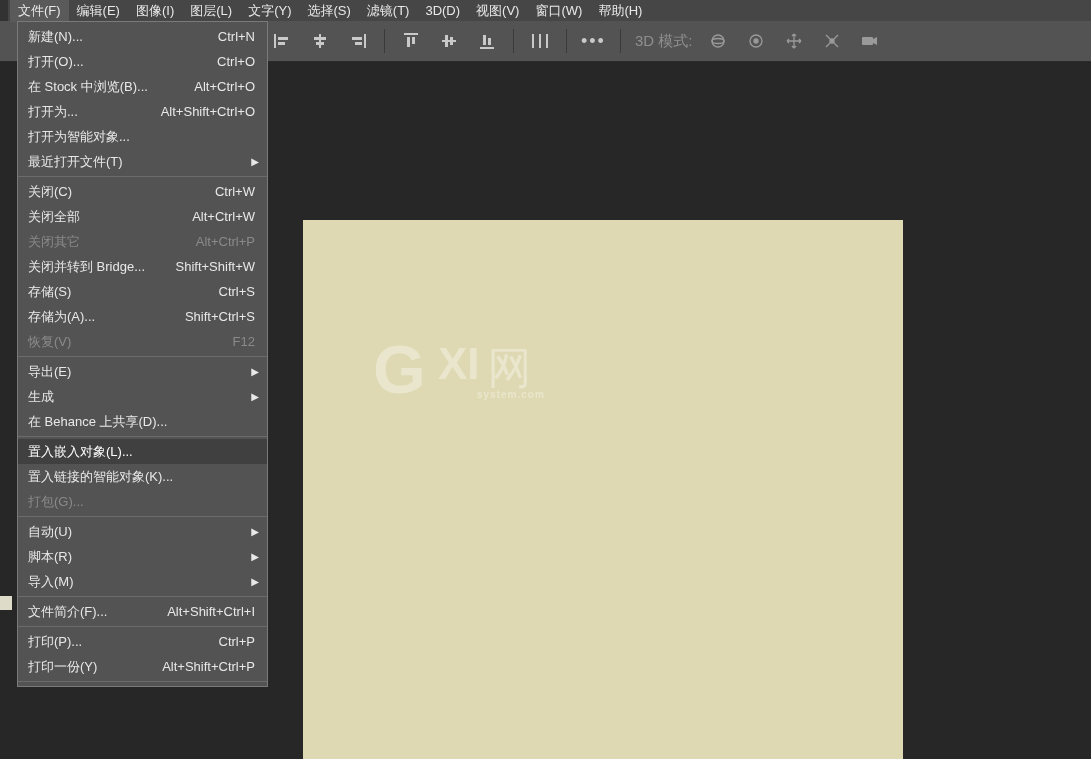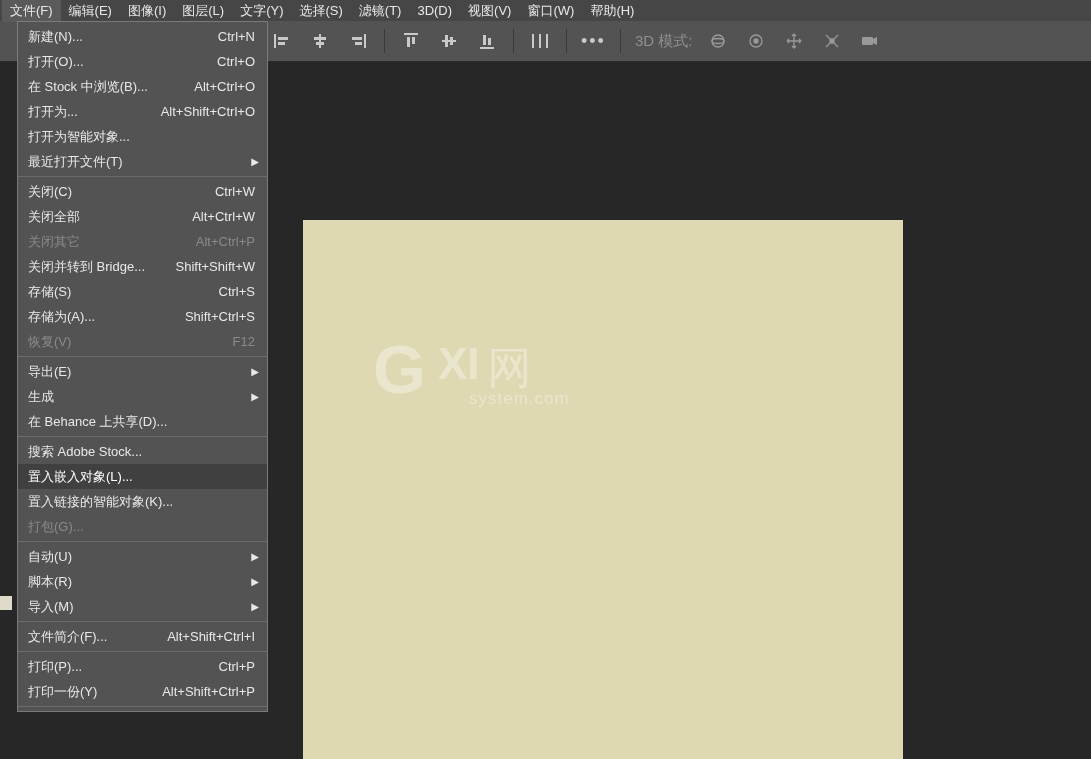--- a/index.html
+++ b/index.html
@@ -1,34 +1,34 @@
 <!DOCTYPE html>
 <html><head>
 <meta charset="utf-8">
 <style>
   * { margin: 0; padding: 0; box-sizing: border-box; font-family: "Microsoft YaHei", "PingFang SC", sans-serif; }
   body { width: 1091px; height: 759px; background: #323232; overflow: hidden; position: relative; }
 
-  .menubar { height: 21px; background: #464646; display: flex; align-items: center; padding-left: 2px; font-size: 13px; color: #e8e8e8; }
+  .menubar { height: 21px; background: #464646; display: flex; align-items: center; padding-left: 2px; font-size: 13px; color: #e8e8e8; margin-left: 8px; }
   .menubar .menu-item { padding: 2px 8px; cursor: default; }
   .menubar .menu-item.active { background: #5a5a5a; }
 
   .option-bar { height: 41px; background: #535353; display: flex; align-items: center; padding-left: 270px; gap: 14px; border-bottom: 1px solid #2a2a2a; }
   .option-bar .icon-btn { width: 24px; height: 24px; display: flex; align-items: center; justify-content: center; color: #c9c9c9; }
   .option-bar .sep { width: 1px; height: 24px; background: #3a3a3a; }
   .option-bar .ellipsis { font-size: 18px; color: #c9c9c9; letter-spacing: 2px; }
   .option-bar .mode-label { font-size: 15px; color: #8f8f8f; }
 
   .canvas-area { position: absolute; top: 62px; left: 0; right: 0; bottom: 0; background: #272727; display: flex; align-items: flex-start; justify-content: center; padding-top: 158px; padding-left: 115px; }
   .canvas { position: relative; width: 600px; height: 539px; background: #ded9b2; }
   .watermark { position: absolute; top: 115px; left: 70px; font-size: 68px; font-weight: bold; color: rgba(255,255,255,0.35); display: flex; align-items: flex-start; }
   .watermark .big { font-size: 68px; line-height: 1; }
   .watermark .xi { font-size: 44px; font-weight: bold; margin-left: 12px; margin-top: 4px; }
   .watermark .net { font-size: 44px; margin-left: 8px; margin-top: 4px; font-weight: normal; }
-  .watermark .sub { position: absolute; top: 54px; left: 96px; font-size: 17px; font-weight: normal; letter-spacing: 1px; }
+  .watermark .sub { position: absolute; top: 54px; left: 104px; font-size: 10px; font-weight: bold; letter-spacing: 1px; }
 
   .dropdown { position: absolute; top: 21px; left: 17px; width: 251px; background: #535353; border: 1px solid #7a7a7a; font-size: 13px; color: #e8e8e8; z-index: 10; padding: 2px 0; }
   .dropdown .row { display: flex; justify-content: space-between; align-items: center; padding: 4px 12px 4px 10px; height: 25px; cursor: default; position: relative; }
   .dropdown .row.disabled { color: #8a8a8a; }
   .dropdown .row.highlight { background: #404040; color: #fff; }
   .dropdown .row .label { white-space: nowrap; }
   .dropdown .row .shortcut { font-size: 13px; color: inherit; }
   .dropdown .row .arrow { position: absolute; right: 8px; font-size: 10px; }
   .dropdown hr { border: none; border-top: 1px solid #6b6b6b; margin: 2px 0; }
 
@@ -211,23 +211,20 @@
       <span class="arrow">▶</span>
     </div>
     <div class="row">
       <span class="label">生成</span>
       <span class="arrow">▶</span>
     </div>
     <div class="row">
       <span class="label">在 Behance 上共享(D)...</span>
     </div>
     <hr>
-    <div class="row">
-      <span class="label">搜索 Adobe Stock...</span>
-    </div>
     <div class="row highlight">
       <span class="label">置入嵌入对象(L)...</span>
     </div>
     <div class="row">
       <span class="label">置入链接的智能对象(K)...</span>
     </div>
     <div class="row disabled">
       <span class="label">打包(G)...</span>
     </div>
     <hr>

